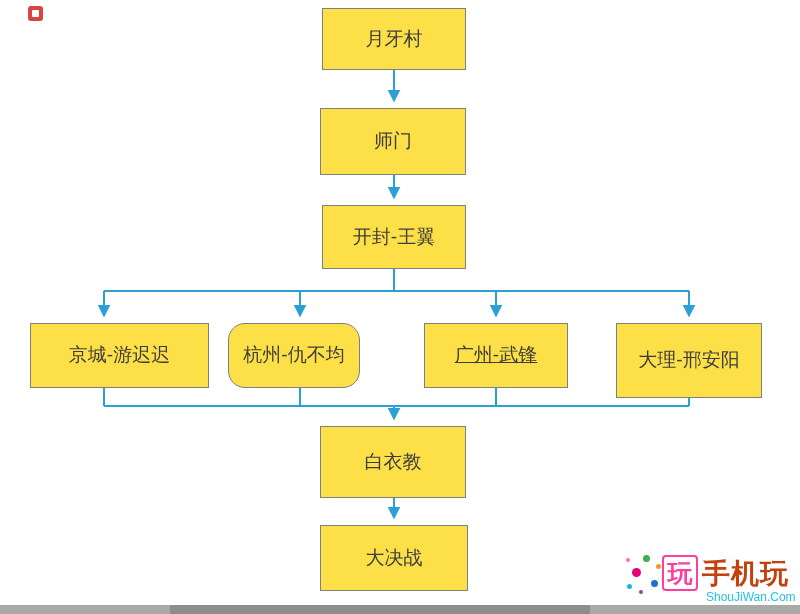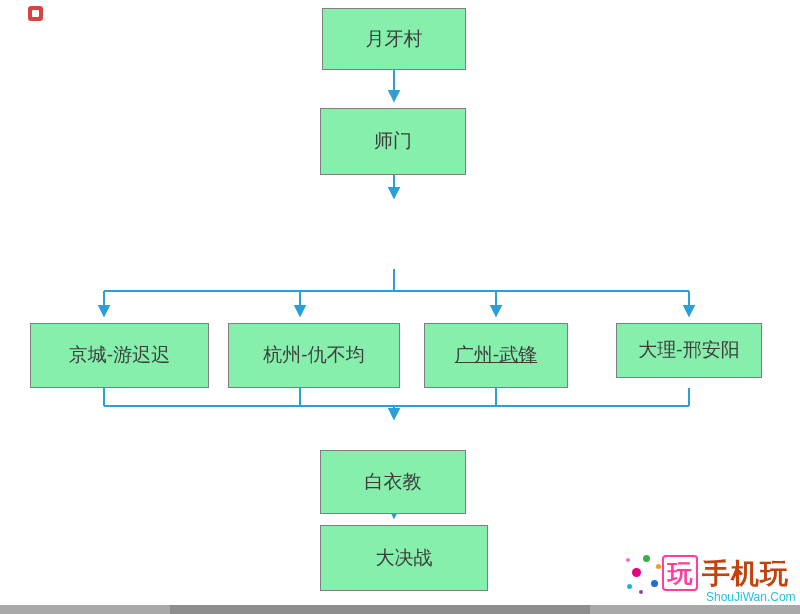--- a/index.html
+++ b/index.html
@@ -22,21 +22,21 @@
     content: ""; position: absolute; left: 4px; top: 4px;
     width: 7px; height: 7px; background: #ffffff; border-radius: 1px;
   }
 
   
   svg.connectors { position: absolute; left: 0; top: 0; }
 
   
   .node {
     position: absolute;
-    background: #86efac;
+    background: #fde047;
     border: 1px solid #7f7f7f;
     box-sizing: border-box;
     display: flex; flex-direction: column;
     align-items: center; justify-content: center;
     font-size: 19px; color: #3d3d3d;
     text-align: center; line-height: 1.4;
   }
 
   
   .watermark { position: absolute; left: 626px; top: 550px; width: 172px; height: 58px; }
@@ -116,42 +116,45 @@
   </svg>
 
   <div class="node" style="left:322px; top:8px; width:144px; height:62px;">
     <span>月牙村</span>
   </div>
 
   <div class="node" style="left:320px; top:108px; width:146px; height:67px;font-family:Liberation Serif, serif;">
     <span>师门</span>
   </div>
 
+  <div class="node" style="left:322px; top:205px; width:144px; height:64px;">
+    <span>开封-王翼</span>
+  </div>
 
   <div class="node" style="left:30px; top:323px; width:179px; height:65px;">
     <span>京城-游迟迟</span>
   </div>
 
-  <div class="node" style="left:228px; top:323px; width:172px; height:65px;">
+  <div class="node" style="left:228px; top:323px; width:132px; height:65px;border-radius:17px;">
     <span>杭州-仇不均</span>
   </div>
 
   <div class="node" style="left:424px; top:323px; width:144px; height:65px;text-decoration:underline;">
     <span>广州-武锋</span>
   </div>
 
-  <div class="node" style="left:616px; top:323px; width:146px; height:55px;">
+  <div class="node" style="left:616px; top:323px; width:146px; height:75px;">
     <span>大理-邢安阳</span>
   </div>
 
-  <div class="node" style="left:320px; top:426px; width:146px; height:64px;margin-top:24px;">
+  <div class="node" style="left:320px; top:426px; width:146px; height:72px;">
     <span>白衣教</span>
   </div>
 
-  <div class="node" style="left:320px; top:525px; width:168px; height:66px;">
+  <div class="node" style="left:320px; top:525px; width:148px; height:66px;">
     <span>大决战</span>
   </div>
 
   <div class="watermark">
     <span class="dot d1"></span>
     <span class="dot d2"></span>
     <span class="dot d3"></span>
     <span class="dot d4"></span>
     <span class="dot d5"></span>
     <span class="dot d6"></span>

